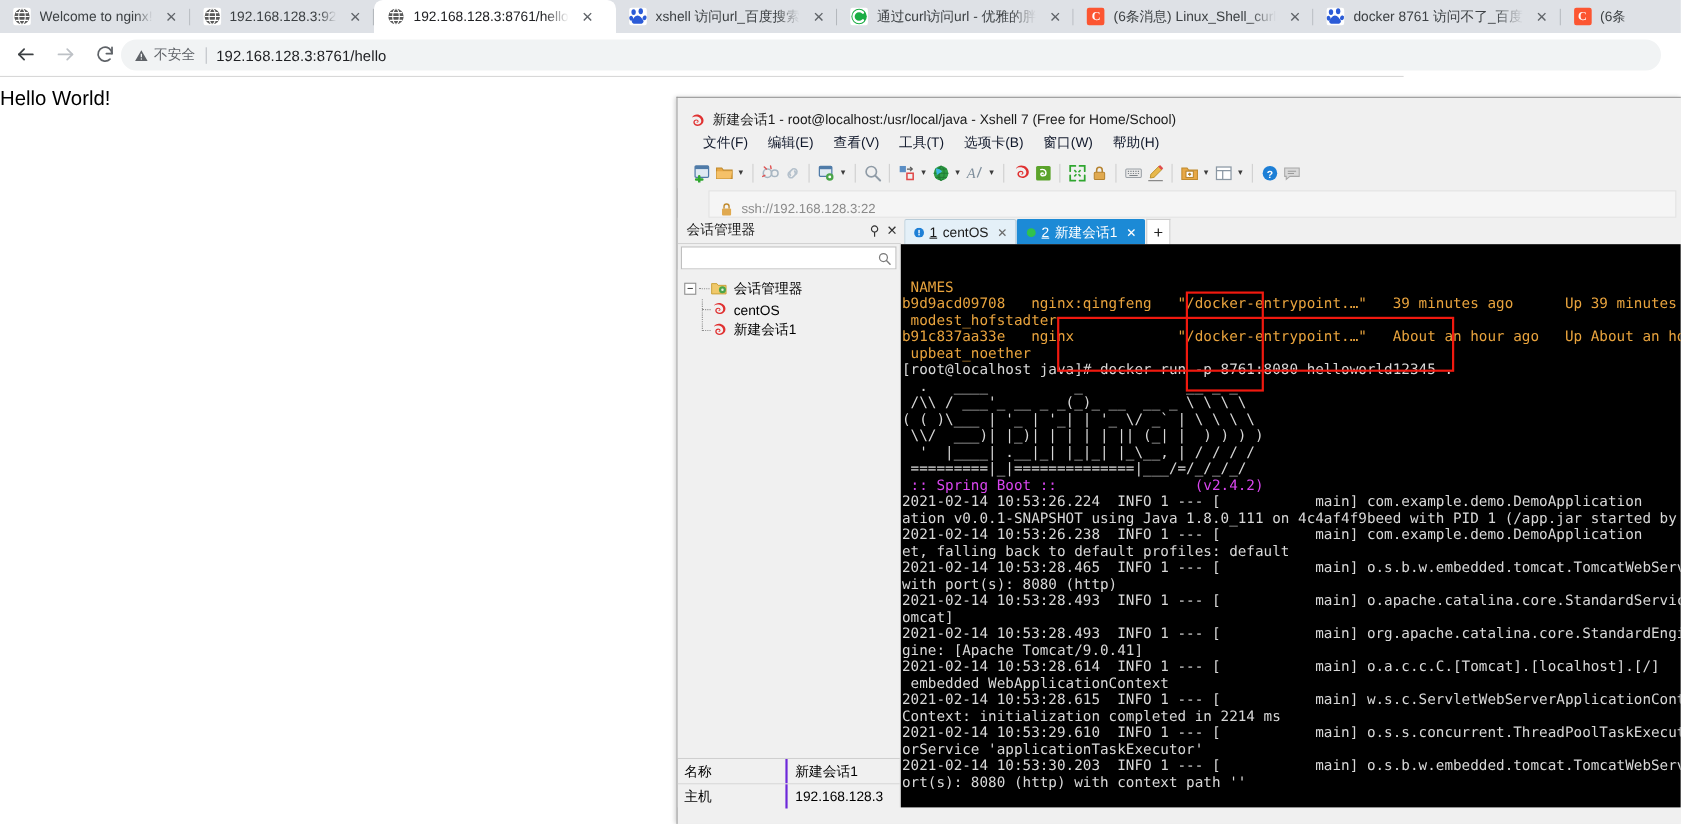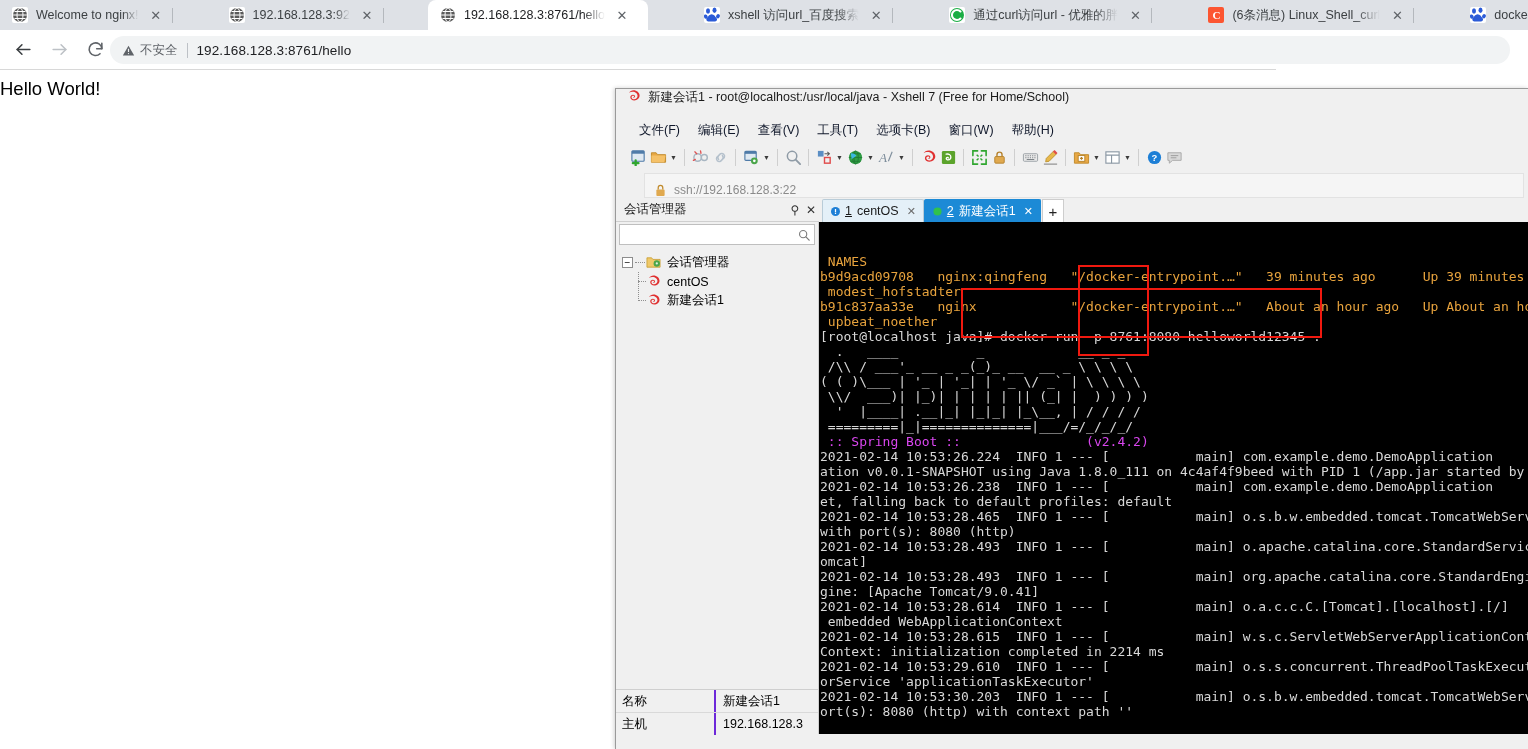--- a/index.html
+++ b/index.html
@@ -7,21 +7,21 @@
     width: 1528px; height: 749px;
     overflow: hidden;
     font-family: "Liberation Sans", sans-serif;
     background: #ffffff;
   }
 
   
   .browser-tabstrip {
     position: absolute; left: 0; top: 0; width: 1528px; height: 30px;
     background: #dee1e6;
-    display: flex; align-items: flex-end; gap: 44px;
+    display: flex; align-items: flex-end;
   }
   .btab {
     position: relative;
     height: 30px;
     display: flex; align-items: center;
     padding: 0 6px 0 12px;
     font-size: 12.5px; color: #3c4043;
     border-top-left-radius: 8px; border-top-right-radius: 8px;
     overflow: hidden;
     flex: 0 0 auto;
@@ -100,21 +100,21 @@
     position: absolute; left: 615px; top: 88px;
     width: 913px; height: 661px;
     background: #f0f0f0;
     border: 1px solid #9a9a9a;
     border-bottom: none; border-right: none;
     box-shadow: -1px 0 4px rgba(0,0,0,0.18);
     font-size: 12px; color: #000;
     overflow: hidden;
   }
   .xs-titlebar {
-    height: 29px; display: flex; align-items: flex-start;
+    height: 29px; display: flex; align-items: flex-end;
     padding-left: 10px; background: #f0f0f0;
     font-size: 12.5px; color: #1a1a1a;
   }
   .xs-logo {
     width: 15px; height: 15px; margin-right: 7px; flex: 0 0 15px;
   }
   .xs-logo svg { width: 15px; height: 15px; display:block; }
 
   .xs-menubar {
     height: 25px; display: flex; align-items: center;

